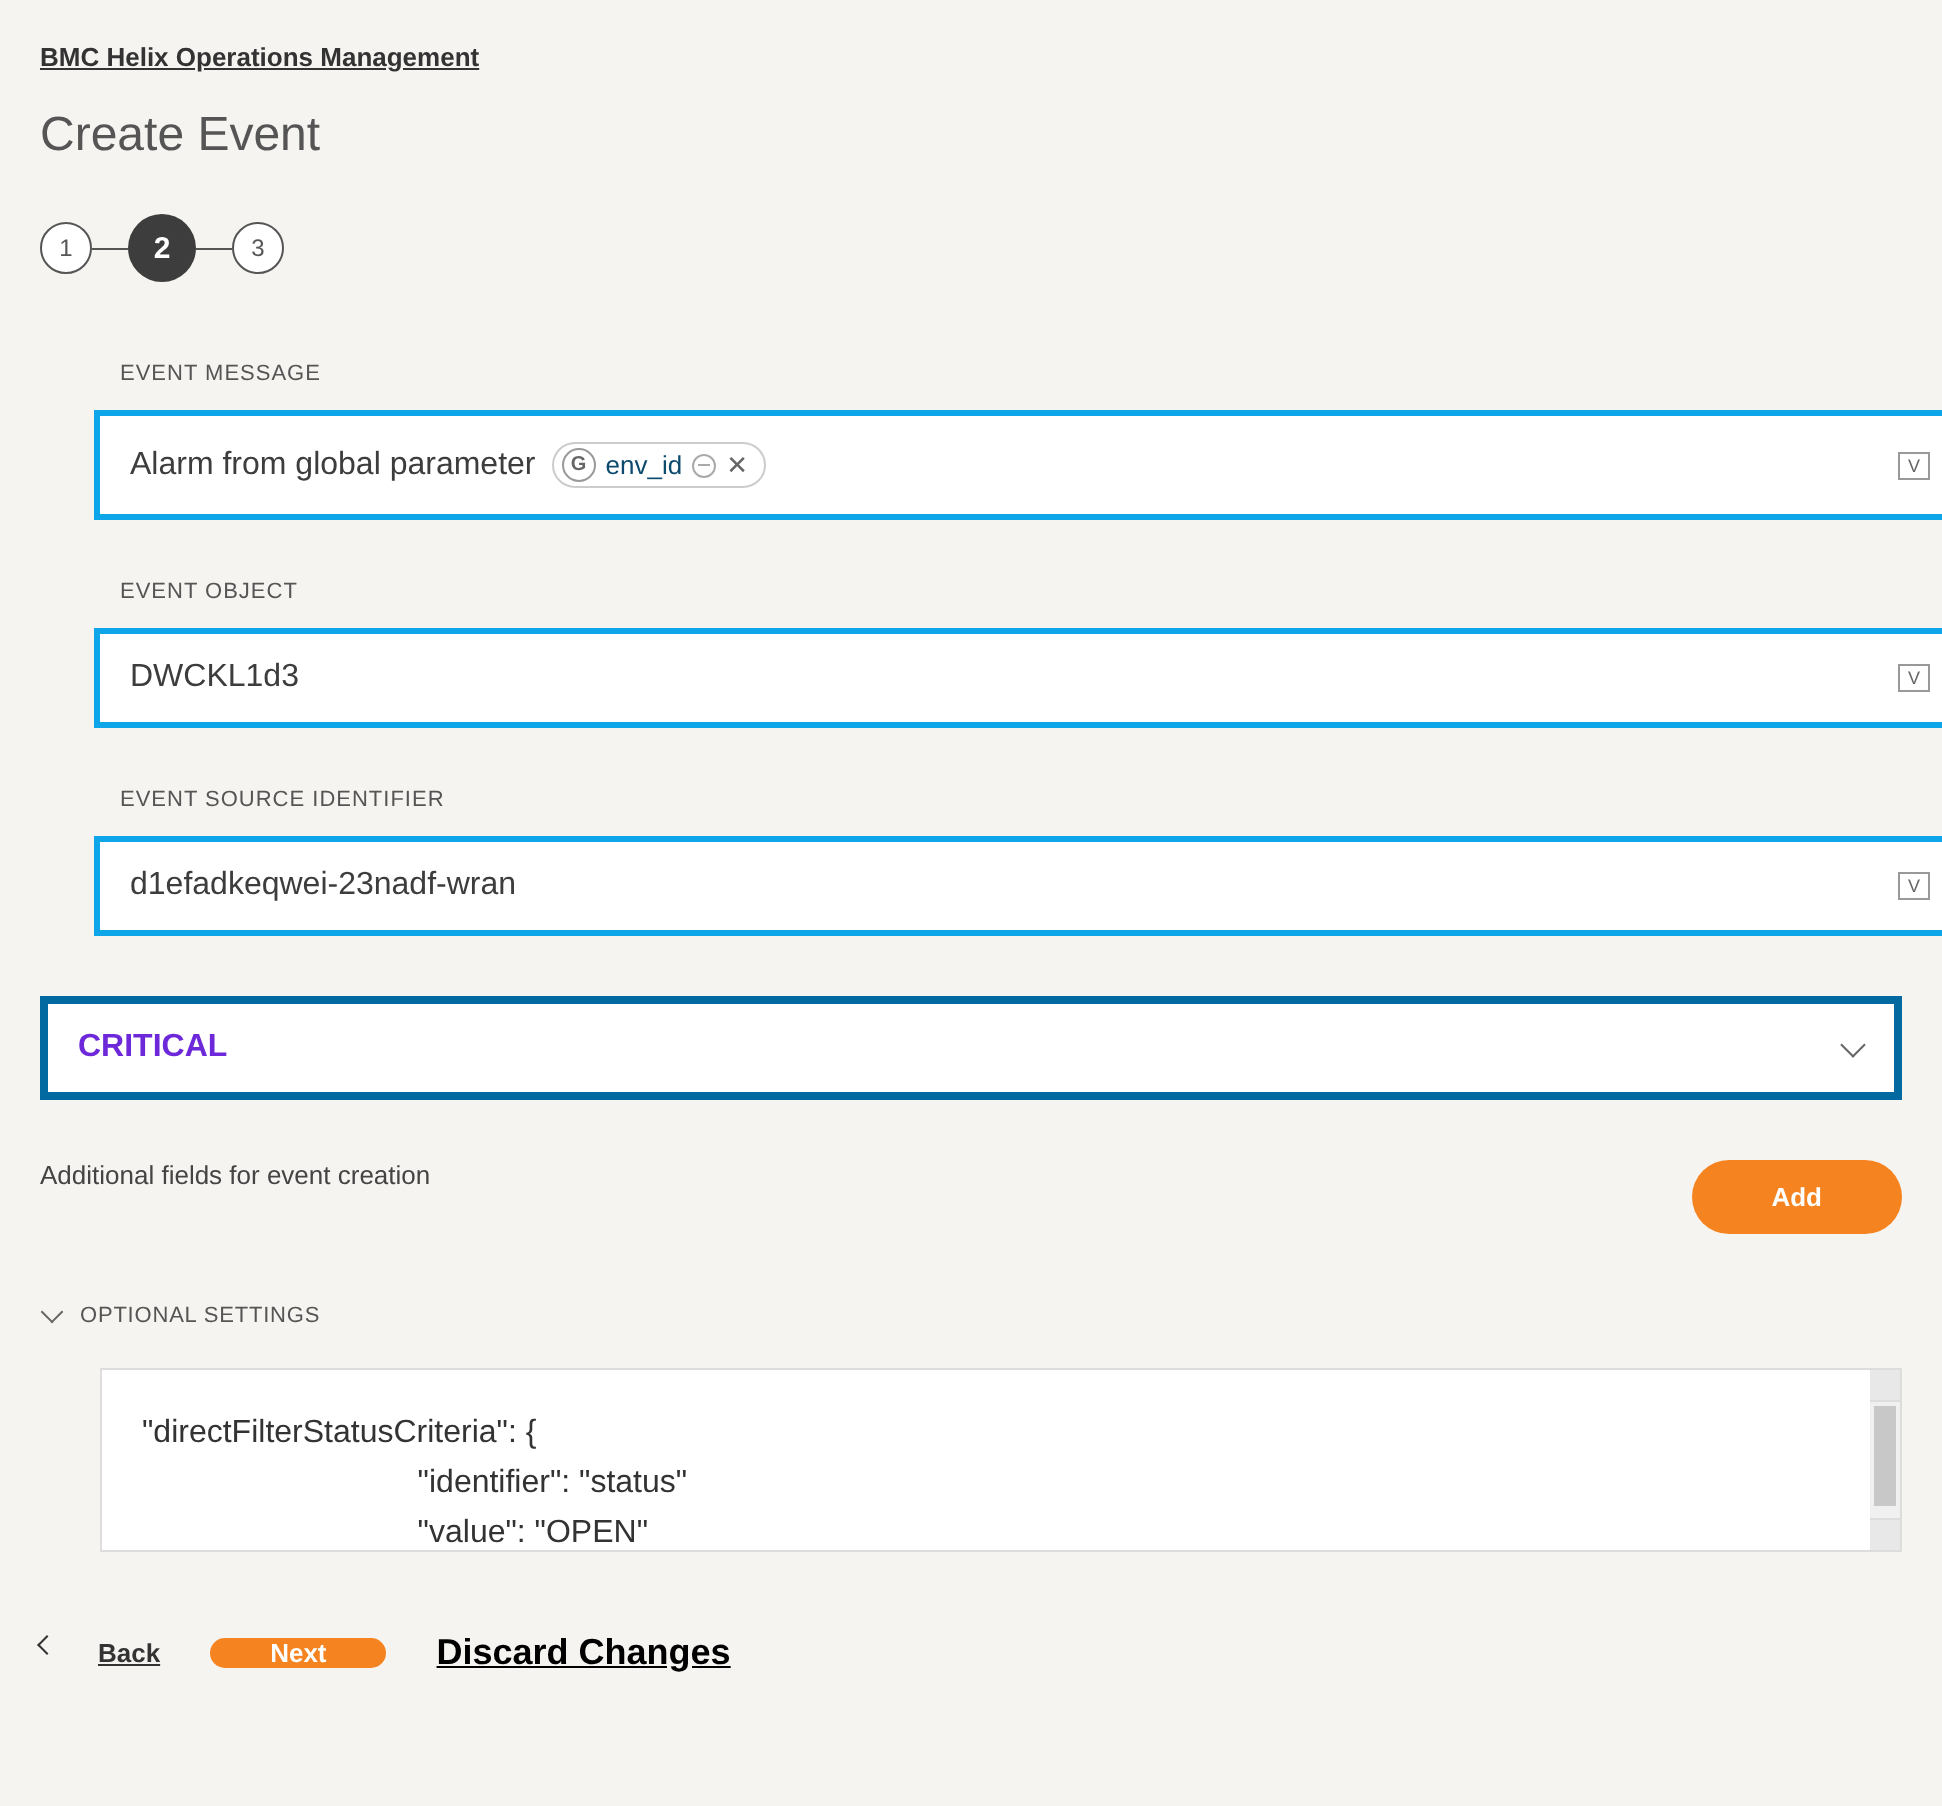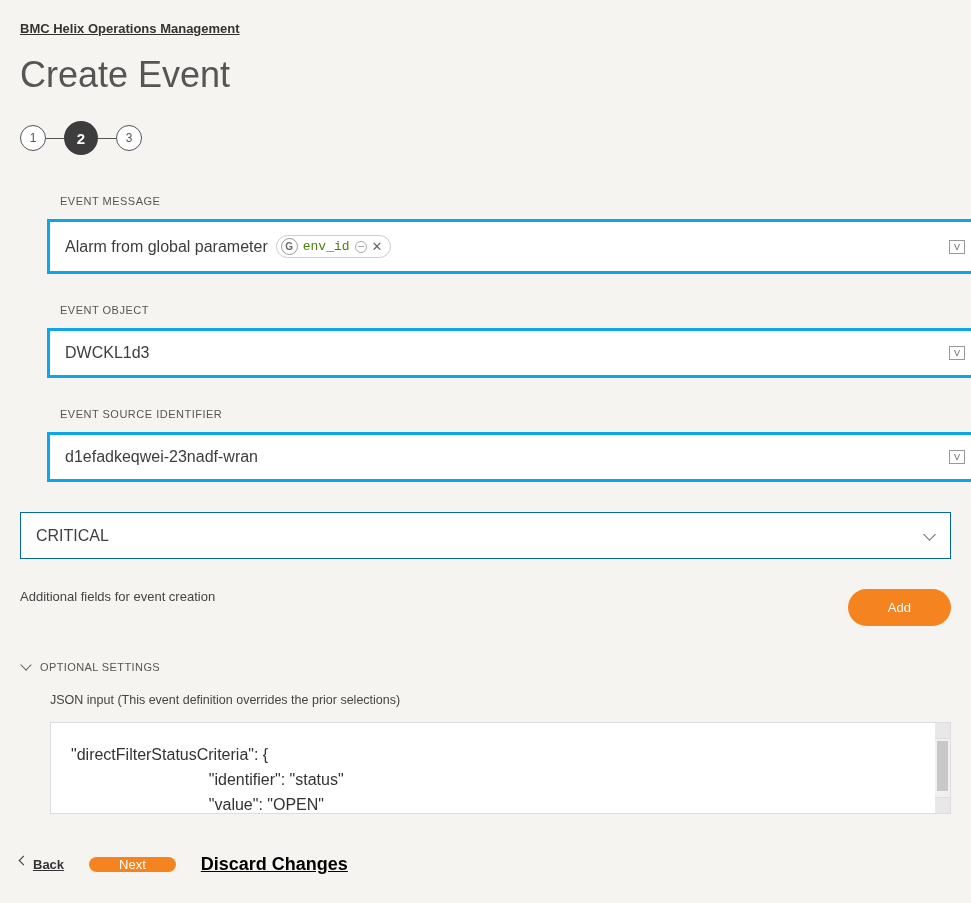--- a/index.html
+++ b/index.html
@@ -14,21 +14,21 @@
   }
   .breadcrumb-link {
     font-size: 13px;
     color: #333;
     text-decoration: underline;
     font-weight: 600;
     display: inline-block;
     margin-bottom: 18px;
   }
   .page-title {
-    font-size: 36px;
+    font-size: 24px;
     font-weight: 400;
     color: #555;
     margin-bottom: 25px;
   }
   .stepper {
     display: flex;
     align-items: center;
     margin-bottom: 40px;
   }
   .step-circle {
@@ -96,51 +96,52 @@
     height: 17px;
     border: 1px solid #999;
     border-radius: 50%;
     display: flex;
     align-items: center;
     justify-content: center;
     font-size: 10px;
     font-weight: 700;
     color: #666;
   }
-  .chip-text { font-size: 13px; color: #4d7c0f; font-family: Liberation Mono, monospace; }
+  .chip-text { font-size: 13px; color: #0c4a6e; }
   .chip-circle-icon {
     width: 12px; height: 12px; border: 1px solid #aaa; border-radius: 50%;
     display:flex; align-items:center; justify-content:center;
   }
   .chip-circle-icon::after { content:""; width:6px; height:1px; background:#aaa; }
   .chip-close { font-size: 13px; color: #666; cursor: pointer; line-height: 1; }
   .v-box {
     position: absolute;
     right: 10px;
     top: 50%;
     transform: translateY(-50%);
     width: 16px; height: 14px;
     border: 1px solid #999;
     display: flex; align-items: center; justify-content: center;
     font-size: 9px;
     color: #666;
     font-family: Arial;
   }
   .select-field {
     background: #fff;
-    border: 1px solid #0369a1;
+    border: 4px solid #0369a1;
     padding: 13px 15px;
     font-size: 16px;
-    color: #404040;
+    color: #6d28d9;
     width: 100%;
     display: flex;
     justify-content: space-between;
     align-items: center;
     cursor: pointer;
     min-height: 47px;
+    font-weight: bold;
   }
   .chevron-down {
     width: 12px; height: 12px;
     display: inline-block;
     position: relative;
   }
   .chevron-down::before {
     content: "";
     position: absolute;
     width: 8px; height: 8px;
@@ -157,21 +158,21 @@
     margin-top: 10px;
   }
   .additional-label { font-size: 13px; color: #444; }
   .btn-orange {
     background: #f5831f;
     color: #fff;
     border: none;
     border-radius: 20px;
     padding: 11px 40px;
     font-size: 13px;
-    font-weight: 400;
+    font-weight: 700;
     cursor: pointer;
   }
   .btn-orange.small { padding: 0 30px; }
   .optional-header {
     display: flex;
     align-items: flex-end;
     gap: 8px;
     font-size: 11px;
     letter-spacing: 0.4px;
     color: #555;
@@ -226,21 +227,21 @@
     border-top:1px solid #ddd;
   }
   .footer-bar {
     display: flex;
     align-items: center;
     gap: 25px;
     margin-top: 40px;
   }
   .back-link {
     display: flex;
-    gap: 6px;
+    gap: 22px;
     font-size: 13px;
     color: #333;
     font-weight: 600;
     cursor: pointer;
   }
   .back-link .chev-left {
     width: 7px; height: 7px;
     border-left: 1px solid #333;
     border-bottom: 1px solid #333;
     transform: rotate(45deg);
@@ -318,21 +319,20 @@
   <button class="btn-orange">Add</button>
 </div>
 
 
 <div class="optional-header">
   <span class="chevron-down"></span>
   <span>OPTIONAL SETTINGS</span>
 </div>
 
 <div class="optional-body">
-  <div class="json-label">JSON input (This event definition overrides the prior selections)</div>
   <div class="json-area">
     <div class="json-content">"directFilterStatusCriteria": {
                                "identifier": "status"
                                "value": "OPEN"</div>
     <div class="json-scrollbar">
       <div class="json-scrollbar-thumb"></div>
     </div>
   </div>
 </div>
 

